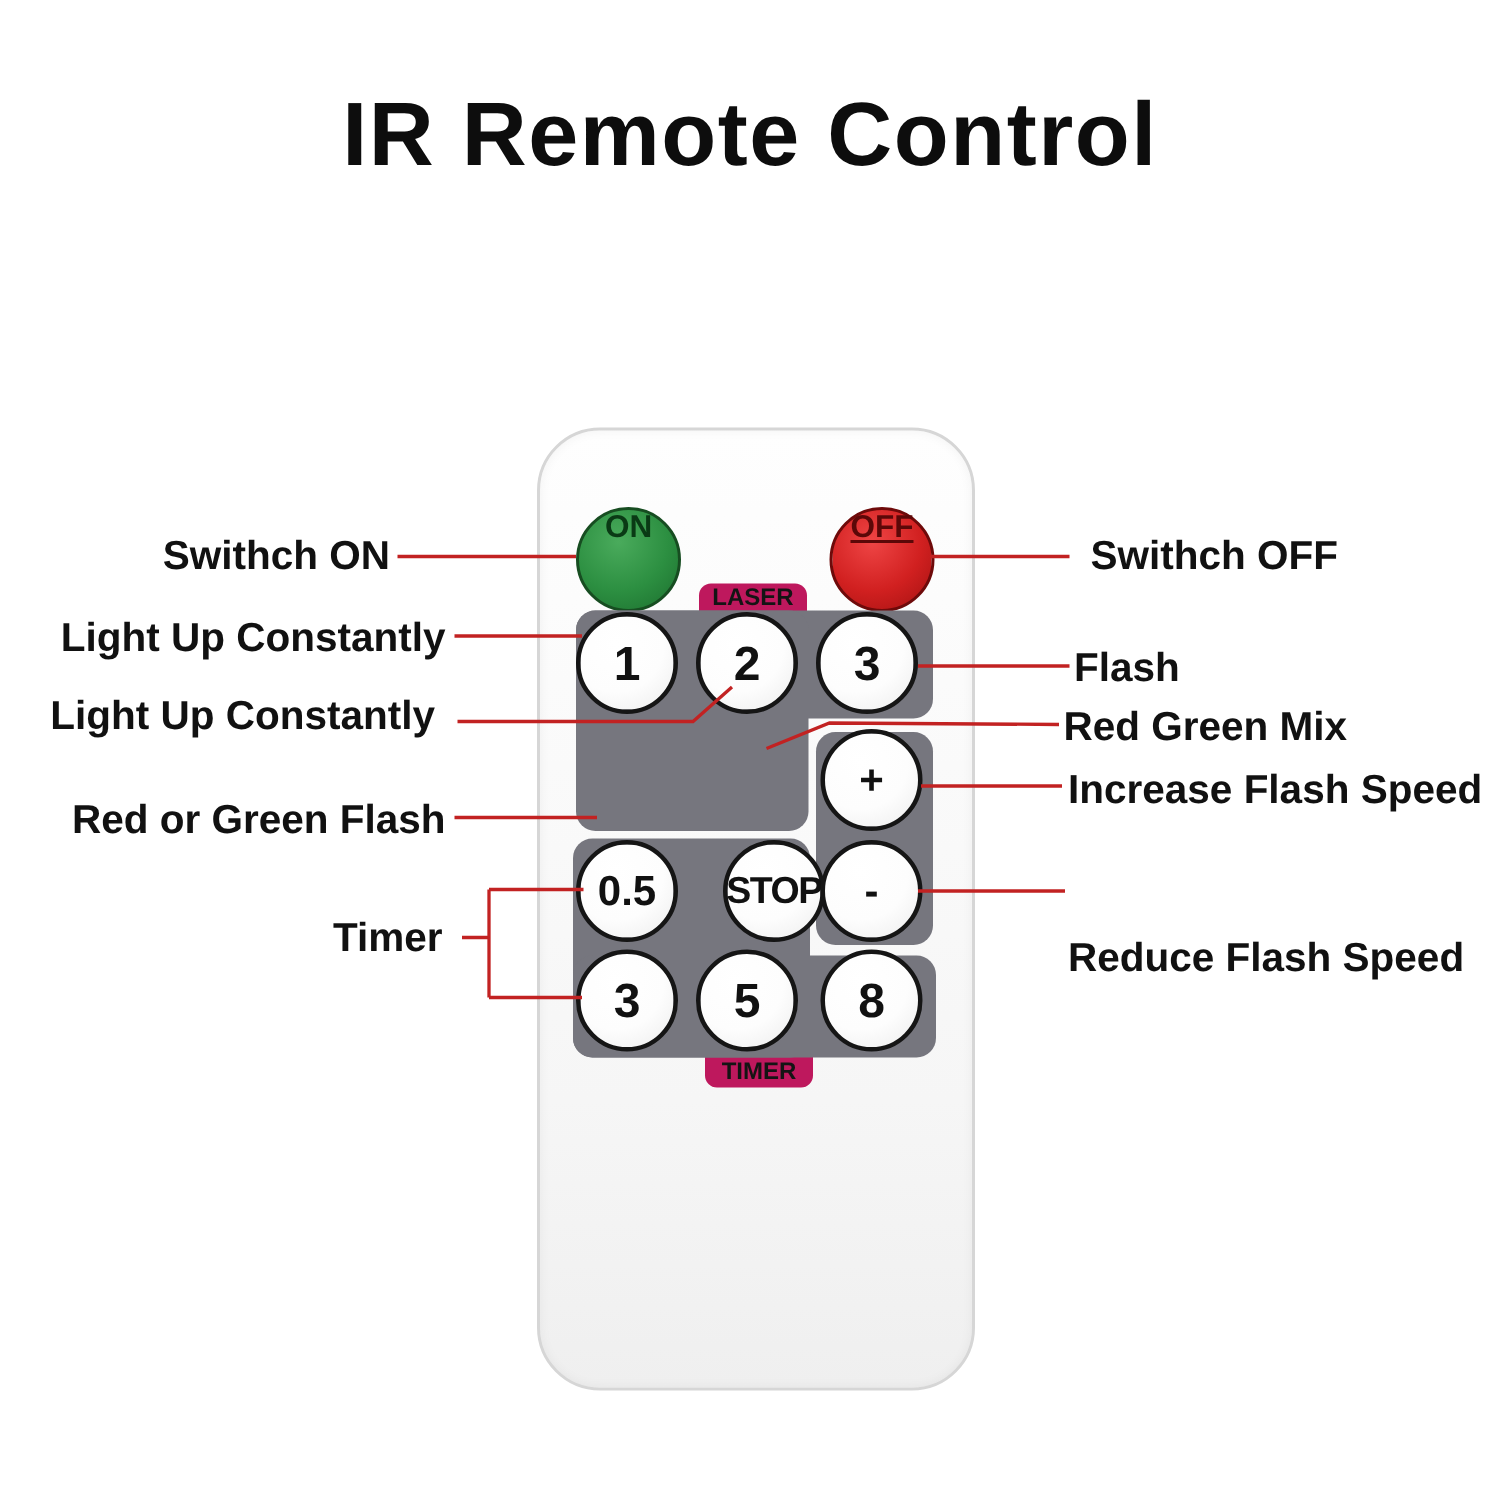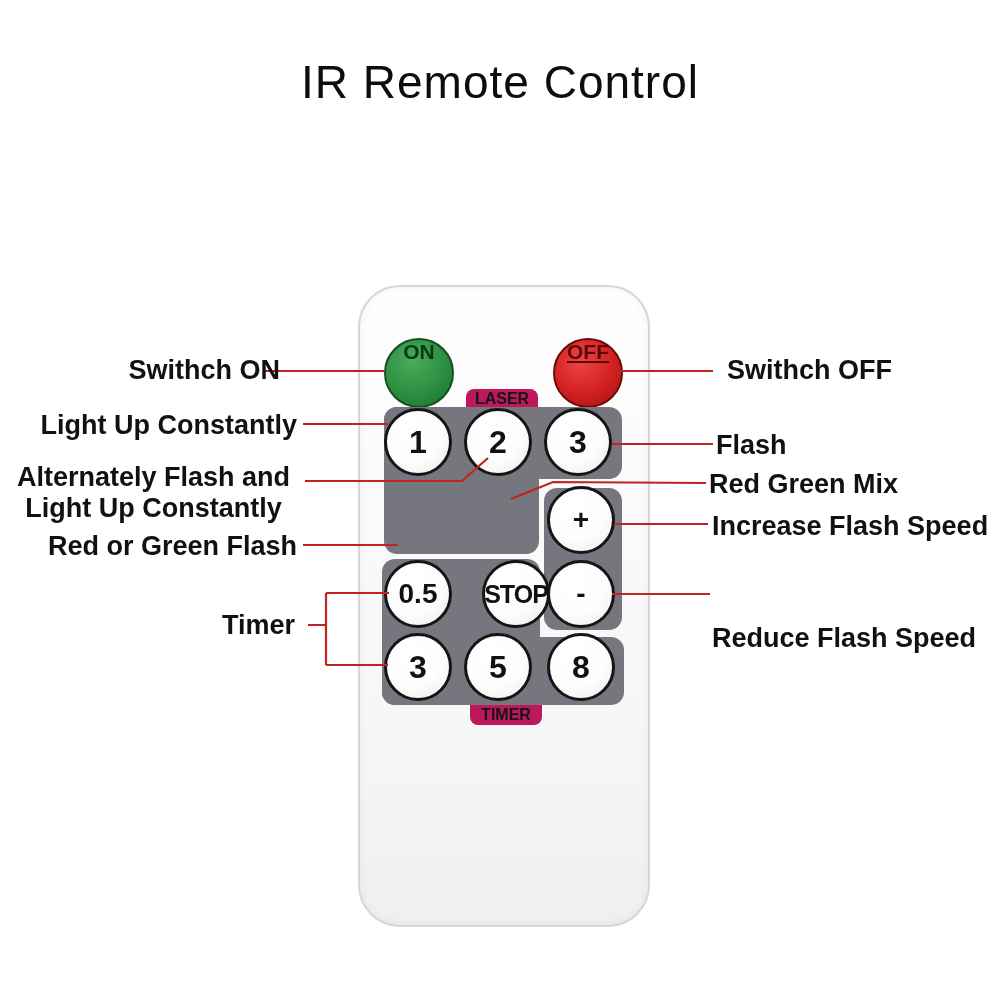--- a/index.html
+++ b/index.html
@@ -4,21 +4,21 @@
 <style>
   html,body{margin:0;padding:0;}
   body{
     width:1000px;height:1000px;position:relative;background:#ffffff;
     font-family:"Liberation Sans", sans-serif;overflow:hidden;
   }
   .abs{position:absolute;}
   
   .title{
     left:0;top:55px;width:1000px;text-align:center;
-    font-size:46px;font-weight:400;color:#0d0d0d;letter-spacing:1px;
+    font-size:60px;font-weight:700;color:#0d0d0d;letter-spacing:1px;
   }
   
   .remote-body{
     left:358px;top:285px;width:288px;height:638px;
     background:linear-gradient(180deg,#fefefe 0%,#f6f6f6 70%,#efefef 100%);
     border:2px solid #d6d6d6;border-radius:42px;
     box-shadow:inset 0 0 8px rgba(0,0,0,0.05);
   }
   
   .power-btn{
@@ -173,24 +173,23 @@
     <path d="M612 444 H713"></path>
     <path d="M305 481 H462 L488 458"></path>
     <path d="M511 499 L553 482 L706 483"></path>
     <path d="M614 524 H708"></path>
     <path d="M612 594 H710"></path>
     <path d="M303 545 H398"></path>
     <path d="M308 625 H326 M326 593 V665 M326 593 H389 M326 665 H388"></path>
   </g>
 </svg>
 
-<div class="abs note" style="right:720px;top:355px;">Swithch ON</div>
+<div class="abs note" style="right:740px;top:355px;">Swithch ON</div>
 <div class="abs note" style="right:703px;top:410px;">Light Up Constantly</div>
 <div class="abs note" style="right:710px;top:462px;text-align:center;line-height:31px;">
-  <div>Alternately Flash and</div>
   <div>Light Up Constantly</div>
 </div>
 <div class="abs note" style="right:703px;top:531px;">Red or Green Flash</div>
 <div class="abs note" style="right:705px;top:610px;">Timer</div>
 
 <div class="abs note" style="left:727px;top:355px;text-align:center;">Swithch OFF</div>
 <div class="abs note" style="left:716px;top:430px;">Flash</div>
 <div class="abs note" style="left:709px;top:469px;">Red Green Mix</div>
 <div class="abs note" style="left:712px;top:511px;">Increase Flash Speed</div>
 <div class="abs note" style="left:712px;top:591px;margin-top:32px;">Reduce Flash Speed</div>

